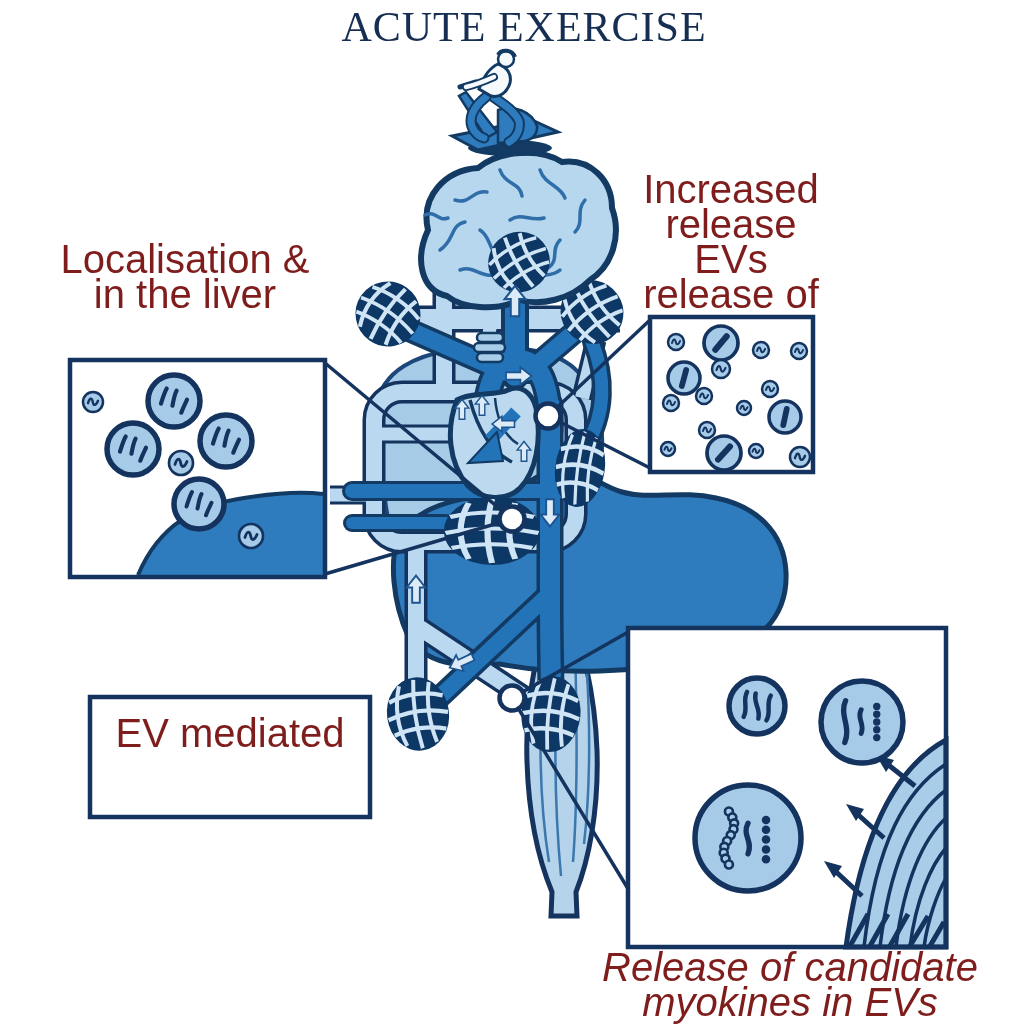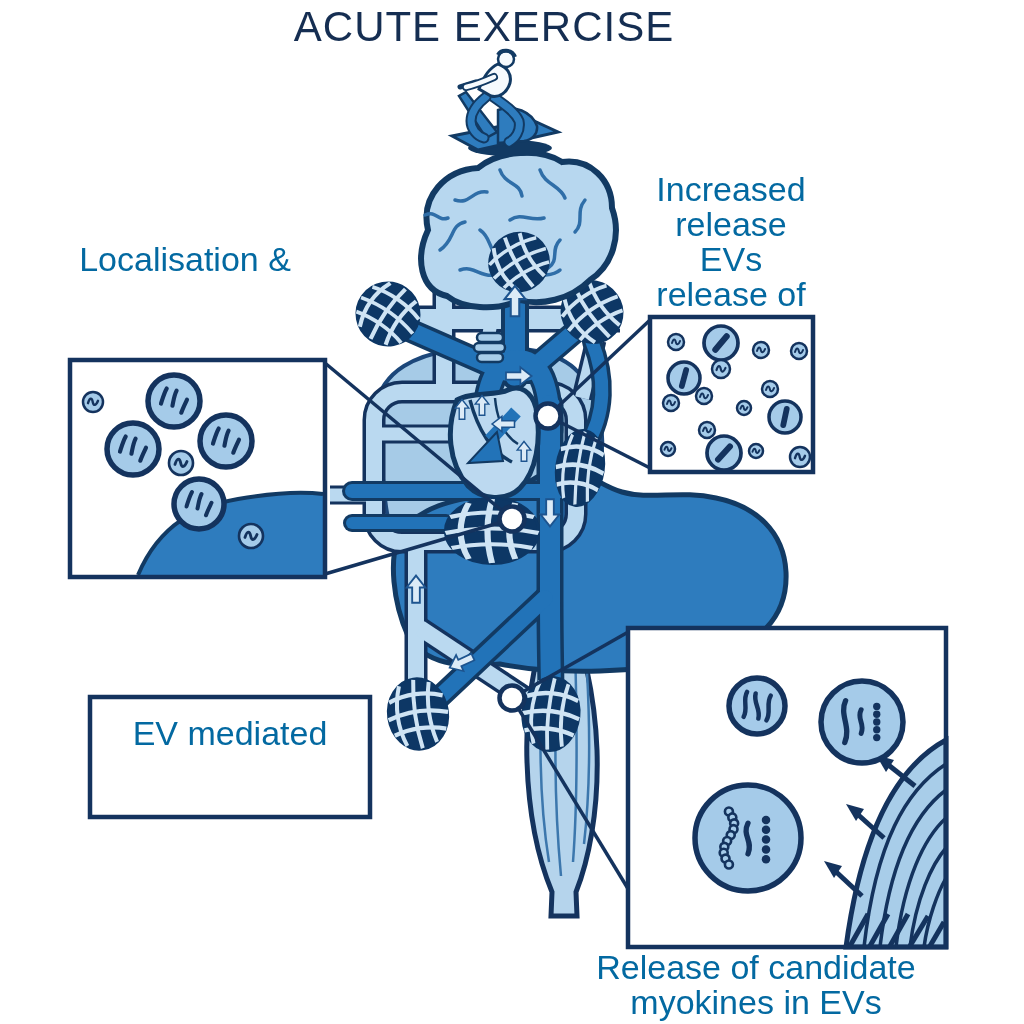--- a/index.html
+++ b/index.html
@@ -1,26 +1,26 @@
 <!DOCTYPE html>
 <html><head>
 <meta charset="utf-8">
 <style>
   html,body{margin:0;padding:0;background:#fff;}
   .stage{position:relative;width:1024px;height:1024px;background:#ffffff;overflow:hidden;
          font-family:"Liberation Sans",sans-serif;}
   .stage svg{position:absolute;left:0;top:0;width:1024px;height:1024px;}
-  .title{position:absolute;top:3px;left:484px;transform:translateX(-50%);
-         font-size:42px;letter-spacing:1px;color:#152e52;white-space:nowrap;}
-  .lbl{position:absolute;transform:translateX(-50%);text-align:center;color:#0369a1;
-       font-size:34px;line-height:35px;white-space:nowrap;}
+  .title{position:absolute;top:3px;left:524px;transform:translateX(-50%);
+         font-size:42px;letter-spacing:1px;color:#152e52;white-space:nowrap;font-family:Liberation Serif, serif;}
+  .lbl{position:absolute;transform:translateX(-50%);text-align:center;color:#7f1d1d;
+       font-size:40px;line-height:35px;white-space:nowrap;}
   #lbl-systemic{left:731px;top:172px;}
   #lbl-liver{left:185px;top:242px;}
   #lbl-crosstalk{left:230px;top:714px;line-height:38px;text-align:right;}
-  #lbl-myokines{left:756px;top:950px;}
+  #lbl-myokines{left:790px;top:950px;font-style:italic;}
 </style>
 </head>
 <body>
 
 <div class="stage">
 
   <svg viewBox="0 0 1024 1024">
     <defs>
       <g id="tuftproto">
         <ellipse rx="30" ry="33" fill="#0d3765" stroke="#0d3765" stroke-width="2"></ellipse>
@@ -402,20 +402,21 @@
 
   <div class="lbl" id="lbl-systemic">
     <div>Increased</div>
     <div>release</div>
     <div>EVs</div>
     <div>release of</div>
   </div>
 
   <div class="lbl" id="lbl-liver">
     <div>Localisation &amp;</div>
+    <div>in the liver</div>
   </div>
 
   <div class="lbl" id="lbl-crosstalk">
     <div>EV mediated</div>
   </div>
 
   <div class="lbl" id="lbl-myokines">
     <div>Release of candidate</div>
     <div>myokines in EVs</div>
   </div>

